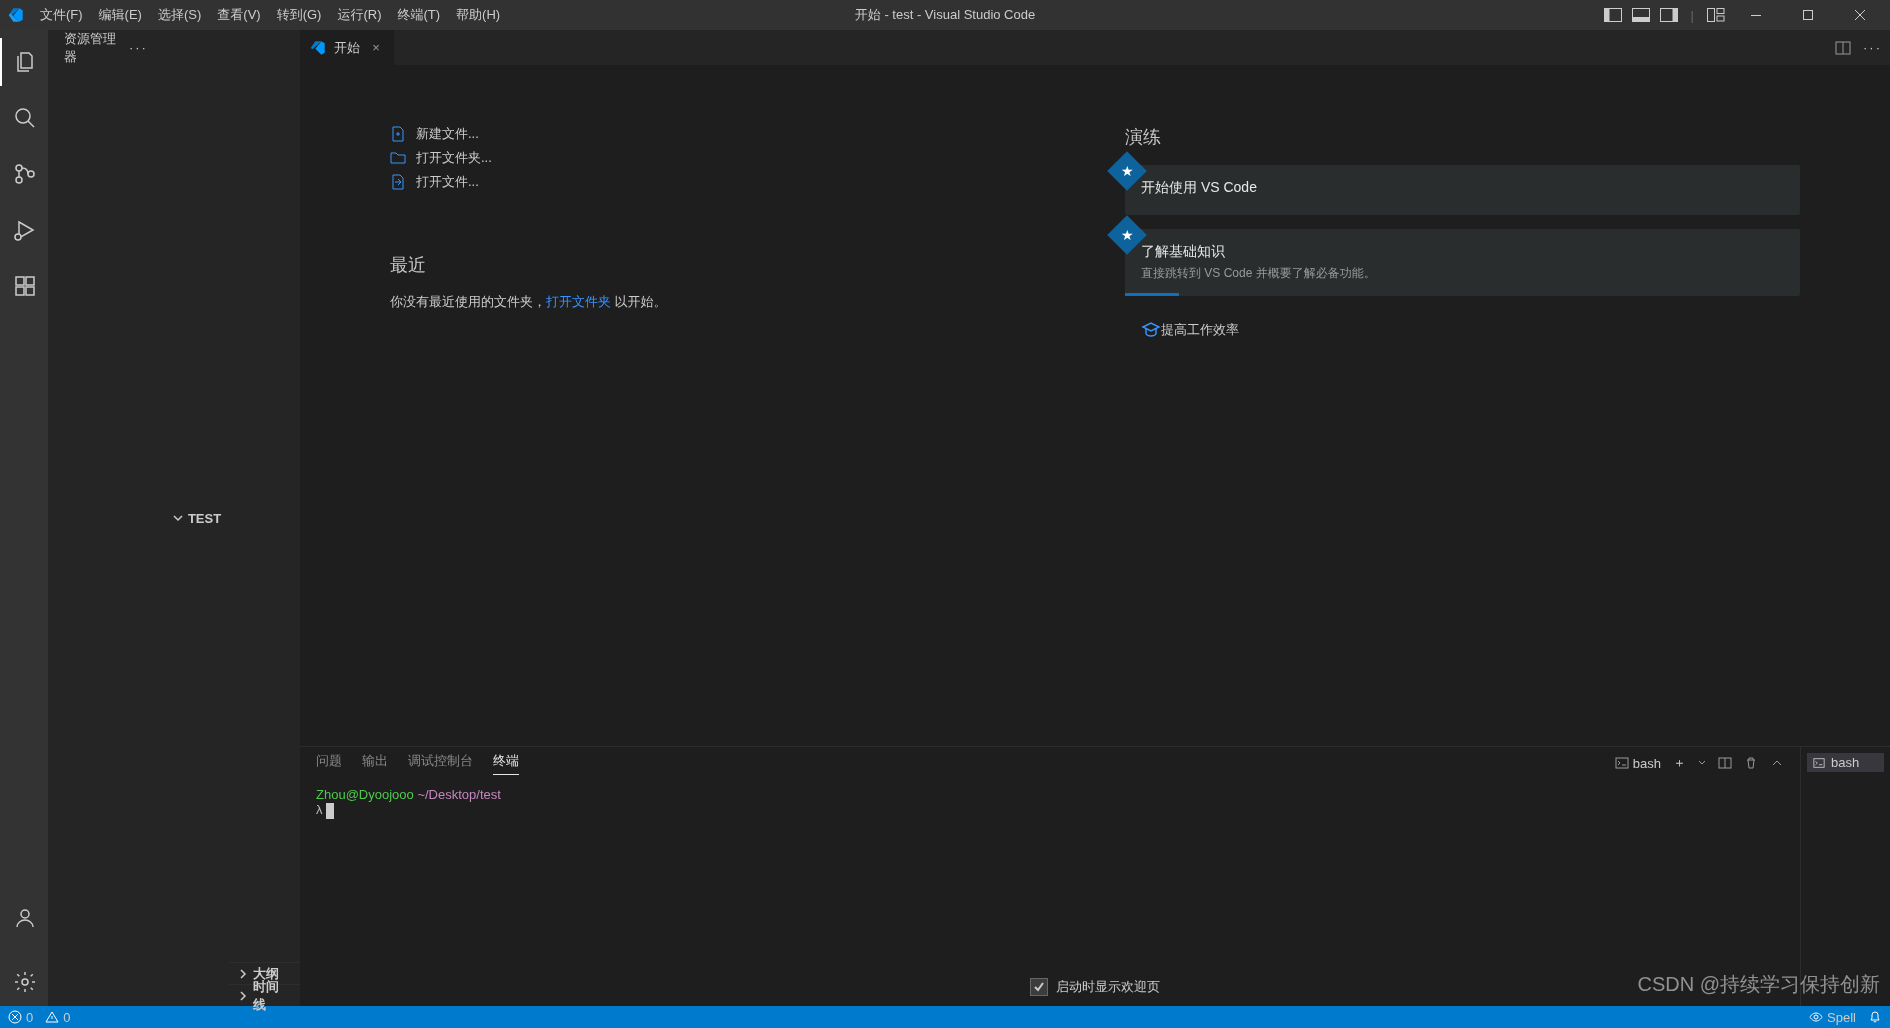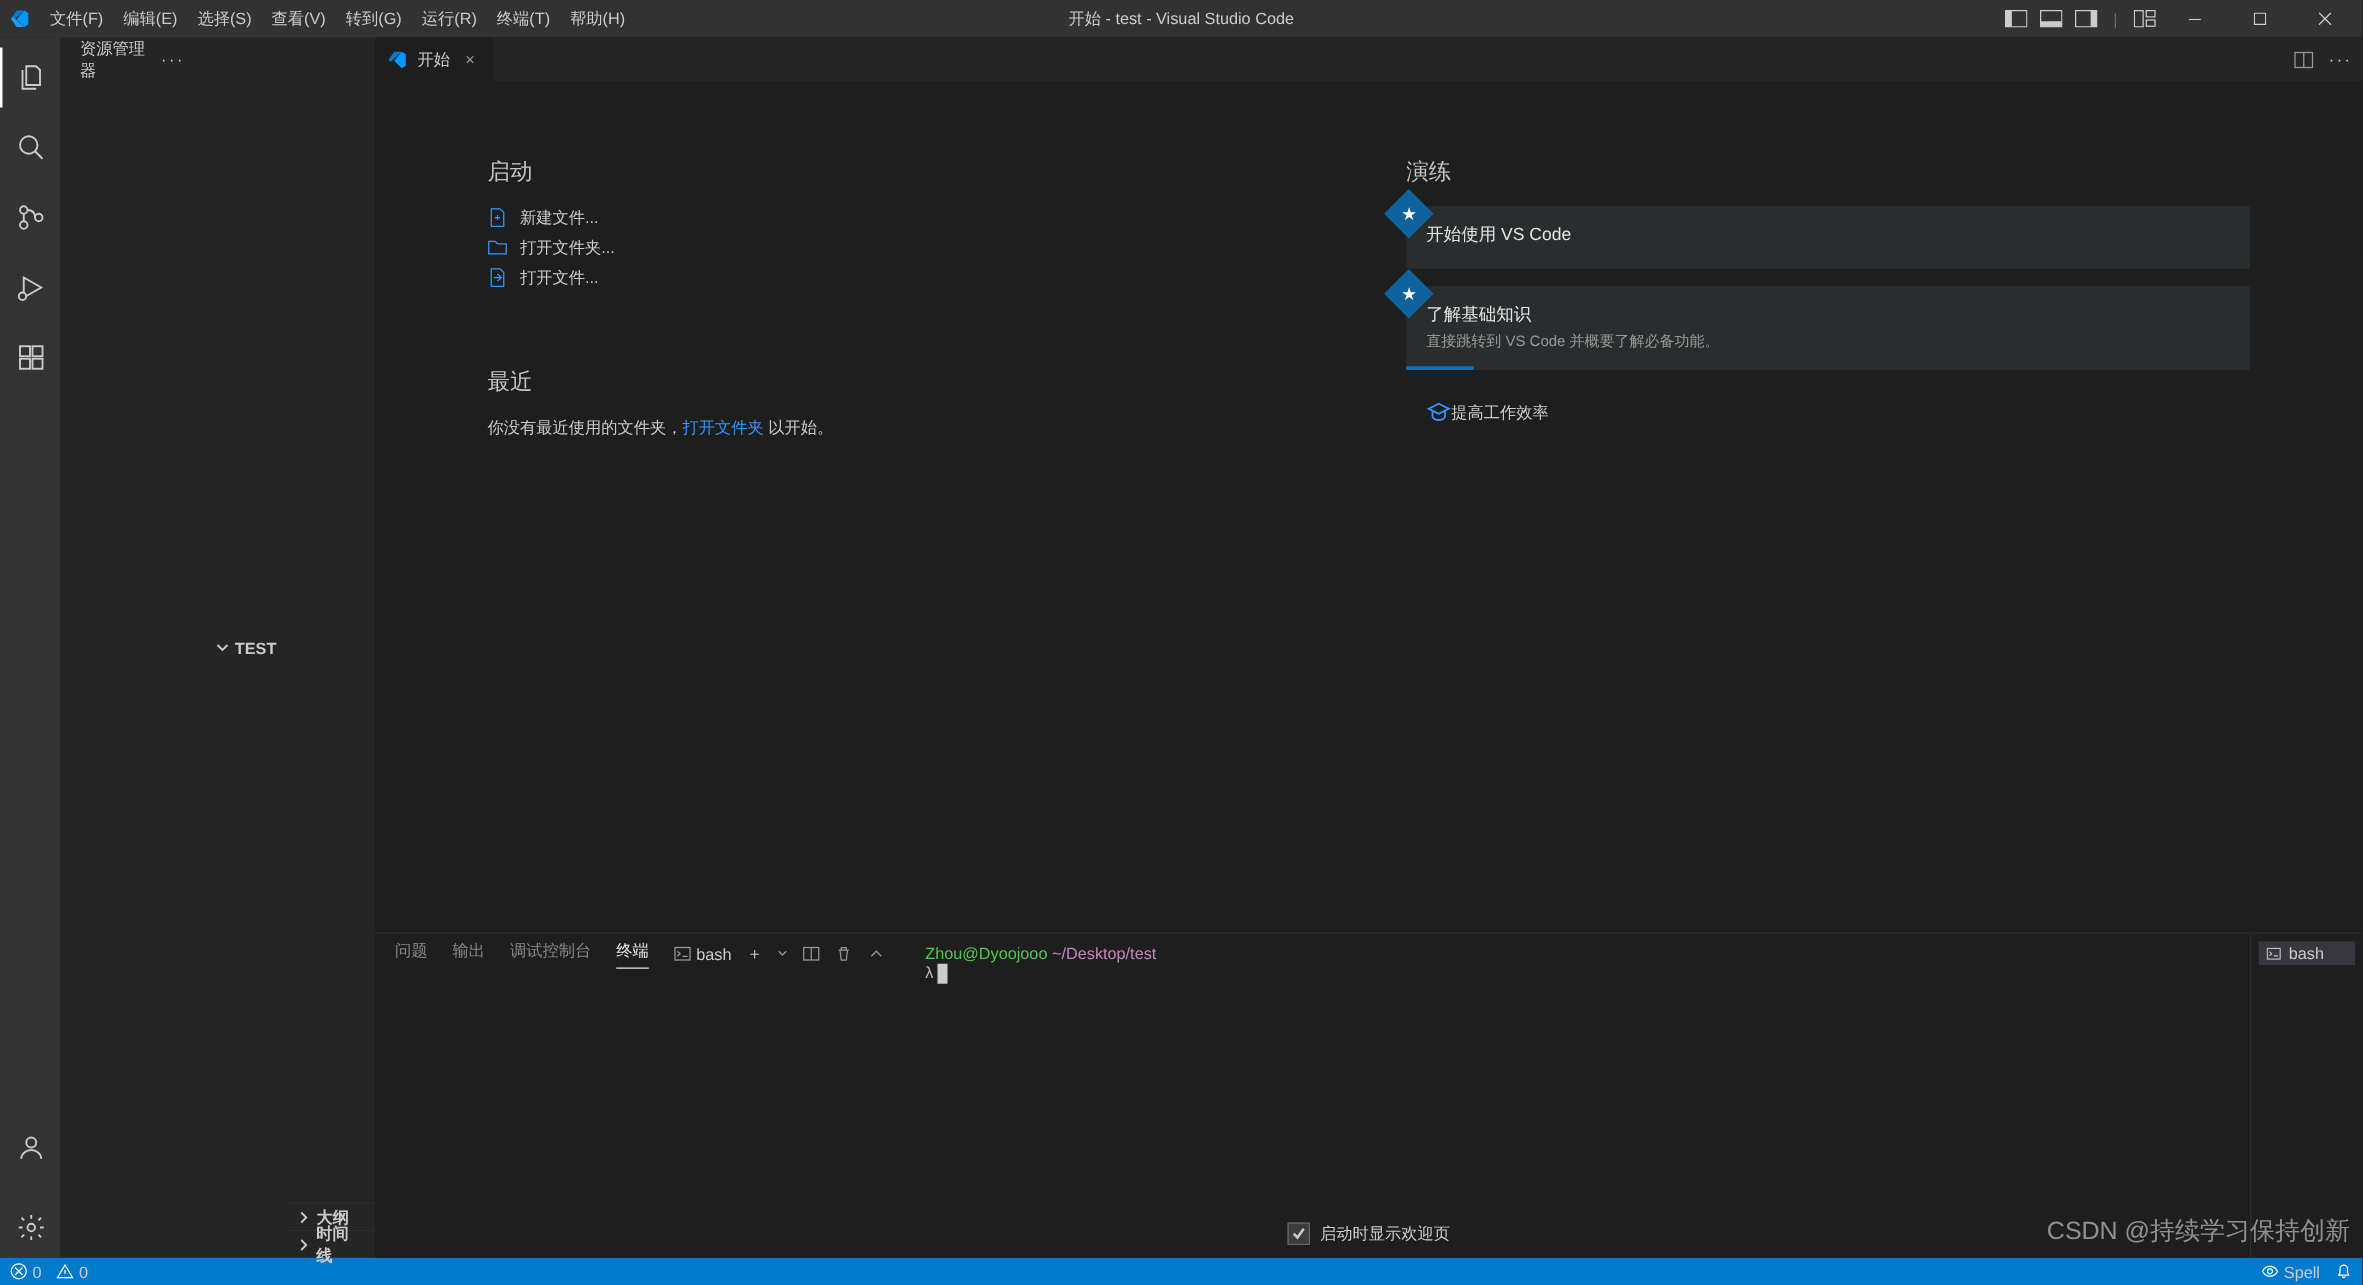--- a/index.html
+++ b/index.html
@@ -40,21 +40,21 @@
 .walk-card .badge{position:absolute;left:-12px;top:-8px;width:28px;height:28px;background:#0e639c;transform:rotate(45deg);display:flex;align-items:center;justify-content:center}
 .walk-card .badge span{transform:rotate(-45deg);color:#fff;font-size:14px}
 .walk-card .wt{font-size:14px;color:#e7e7e7;margin-bottom:4px;font-weight:500}
 .walk-card .wd{font-size:12px;color:#999}
 .walk-card.progress::after{content:"";position:absolute;bottom:0;left:0;height:3px;width:8%;background:#0e70c0}
 .walk-simple{display:flex;align-items:center;padding:10px 16px;cursor:pointer}
 .walk-simple svg{color:#3794ff}
 .welcome-check{position:absolute;bottom:10px;left:50%;transform:translateX(-50%);display:flex;align-items:center;gap:8px;color:#ccc;font-size:13px}
 .welcome-check .cb{width:18px;height:18px;border:1px solid #666;background:#3c3c3c;display:flex;align-items:center;justify-content:center}
 .panel{height:260px;background:#1e1e1e;border-top:1px solid #2d2d2d;display:flex}
-.panel-main{flex:1;display:flex;}
+.panel-main{flex:1;display:flex;flex-direction:column}
 .panel-tabs{height:32px;display:flex;align-items:center;padding:0 16px;gap:20px;font-size:11px}
 .panel-tab{color:#888;cursor:pointer;padding-bottom:4px}
 .panel-tab.active{color:#e7e7e7;border-bottom:1px solid #e7e7e7}
 .panel-actions{margin-left:auto;display:flex;align-items:center;gap:12px;color:#999;font-size:12px}
 .terminal{flex:1;padding:8px 16px;font-family:Consolas,monospace;font-size:14px}
 .terminal .user{color:#4ec94e}
 .terminal .path{color:#c586c0}
 .terminal .prompt{color:#bbb}
 .terminal .cursor{display:inline-block;width:8px;height:16px;background:#ccc;vertical-align:middle}
 .panel-side{width:90px;border-left:1px solid #2d2d2d;padding:6px}
@@ -216,21 +216,20 @@
         <svg width="16" height="16" viewBox="0 0 16 16">
             <rect x="1" y="2" width="14" height="12" fill="none" stroke="#999"></rect>
             <line x1="8" y1="2" x2="8" y2="14" stroke="#999"></line>
           </svg>
         <span style="cursor:pointer;letter-spacing:2px">···</span>
       </div>
     </div>
 
     <div class="welcome">
       <div class="col">
-        <h2>启动</h2>
         <div class="start-list">
           <div class="start-item">
             <svg width="16" height="16" viewBox="0 0 16 16" fill="none" stroke="#3794ff">
                 <path d="M3 1h7l3 3v11H3z"></path>
                 <path d="M8 6v4M6 8h4"></path>
               </svg>
             <span>新建文件...</span>
           </div>
           <div class="start-item">
             <svg width="16" height="16" viewBox="0 0 16 16" fill="none" stroke="#3794ff">

